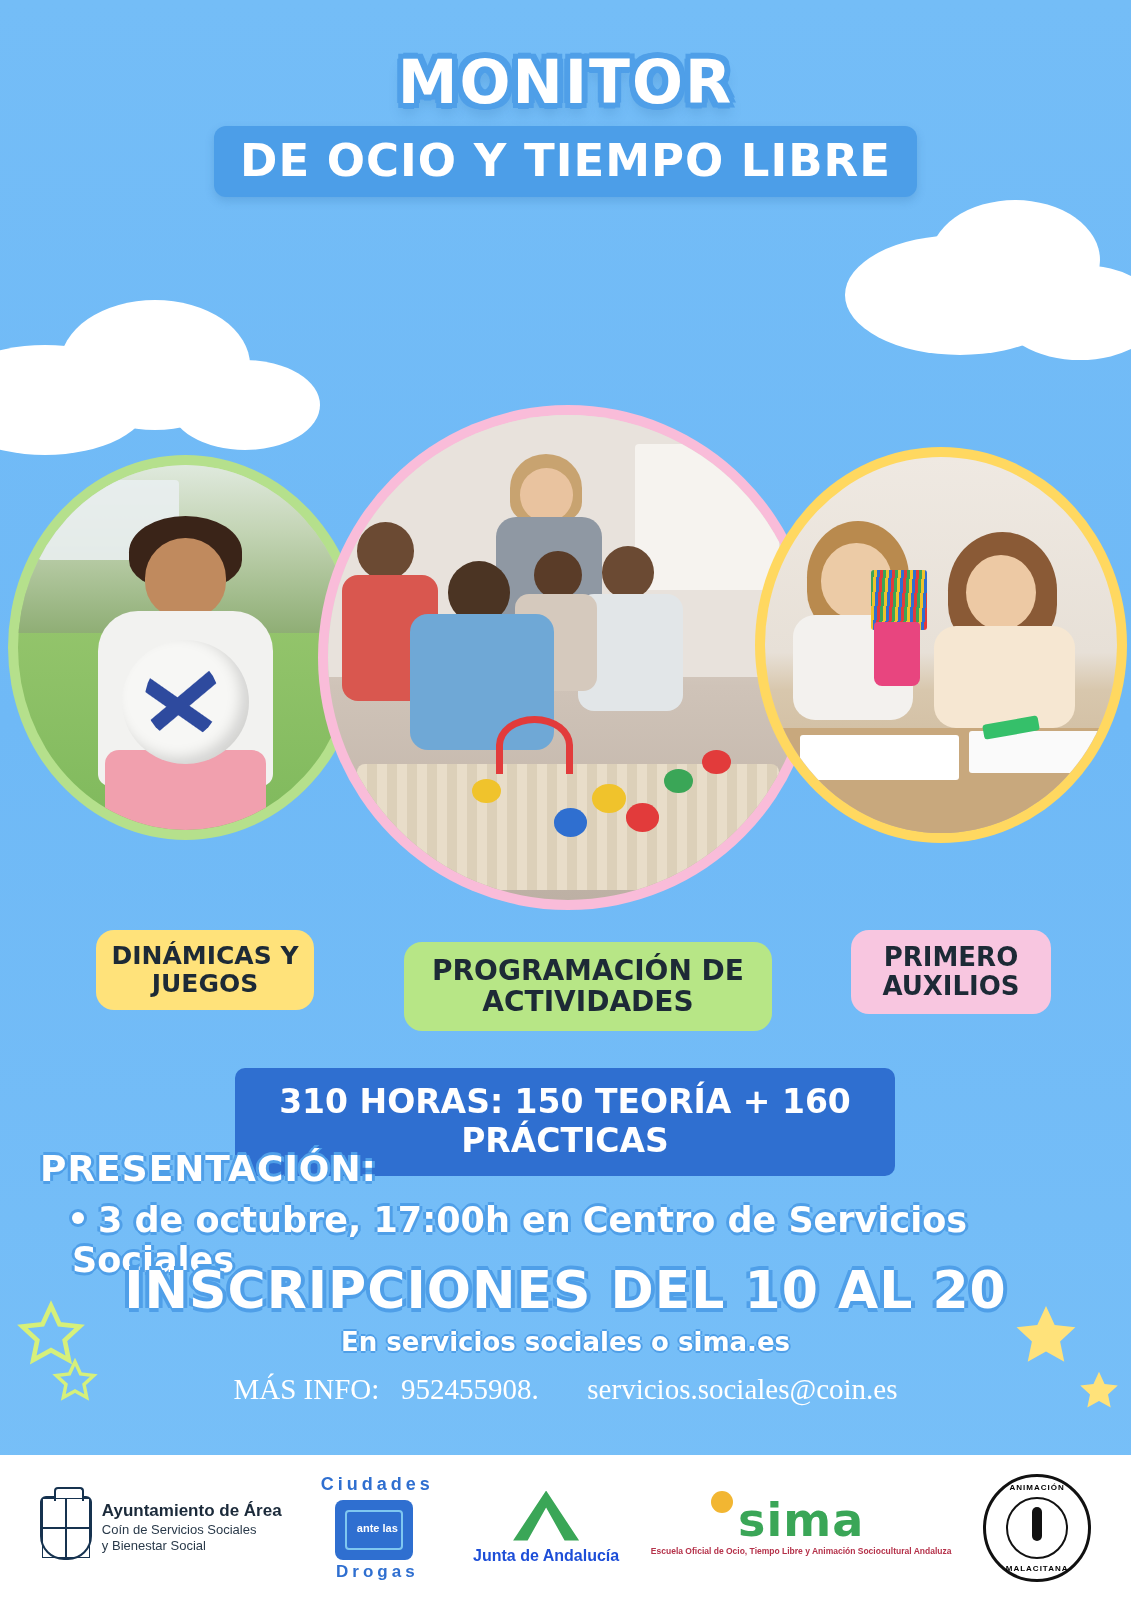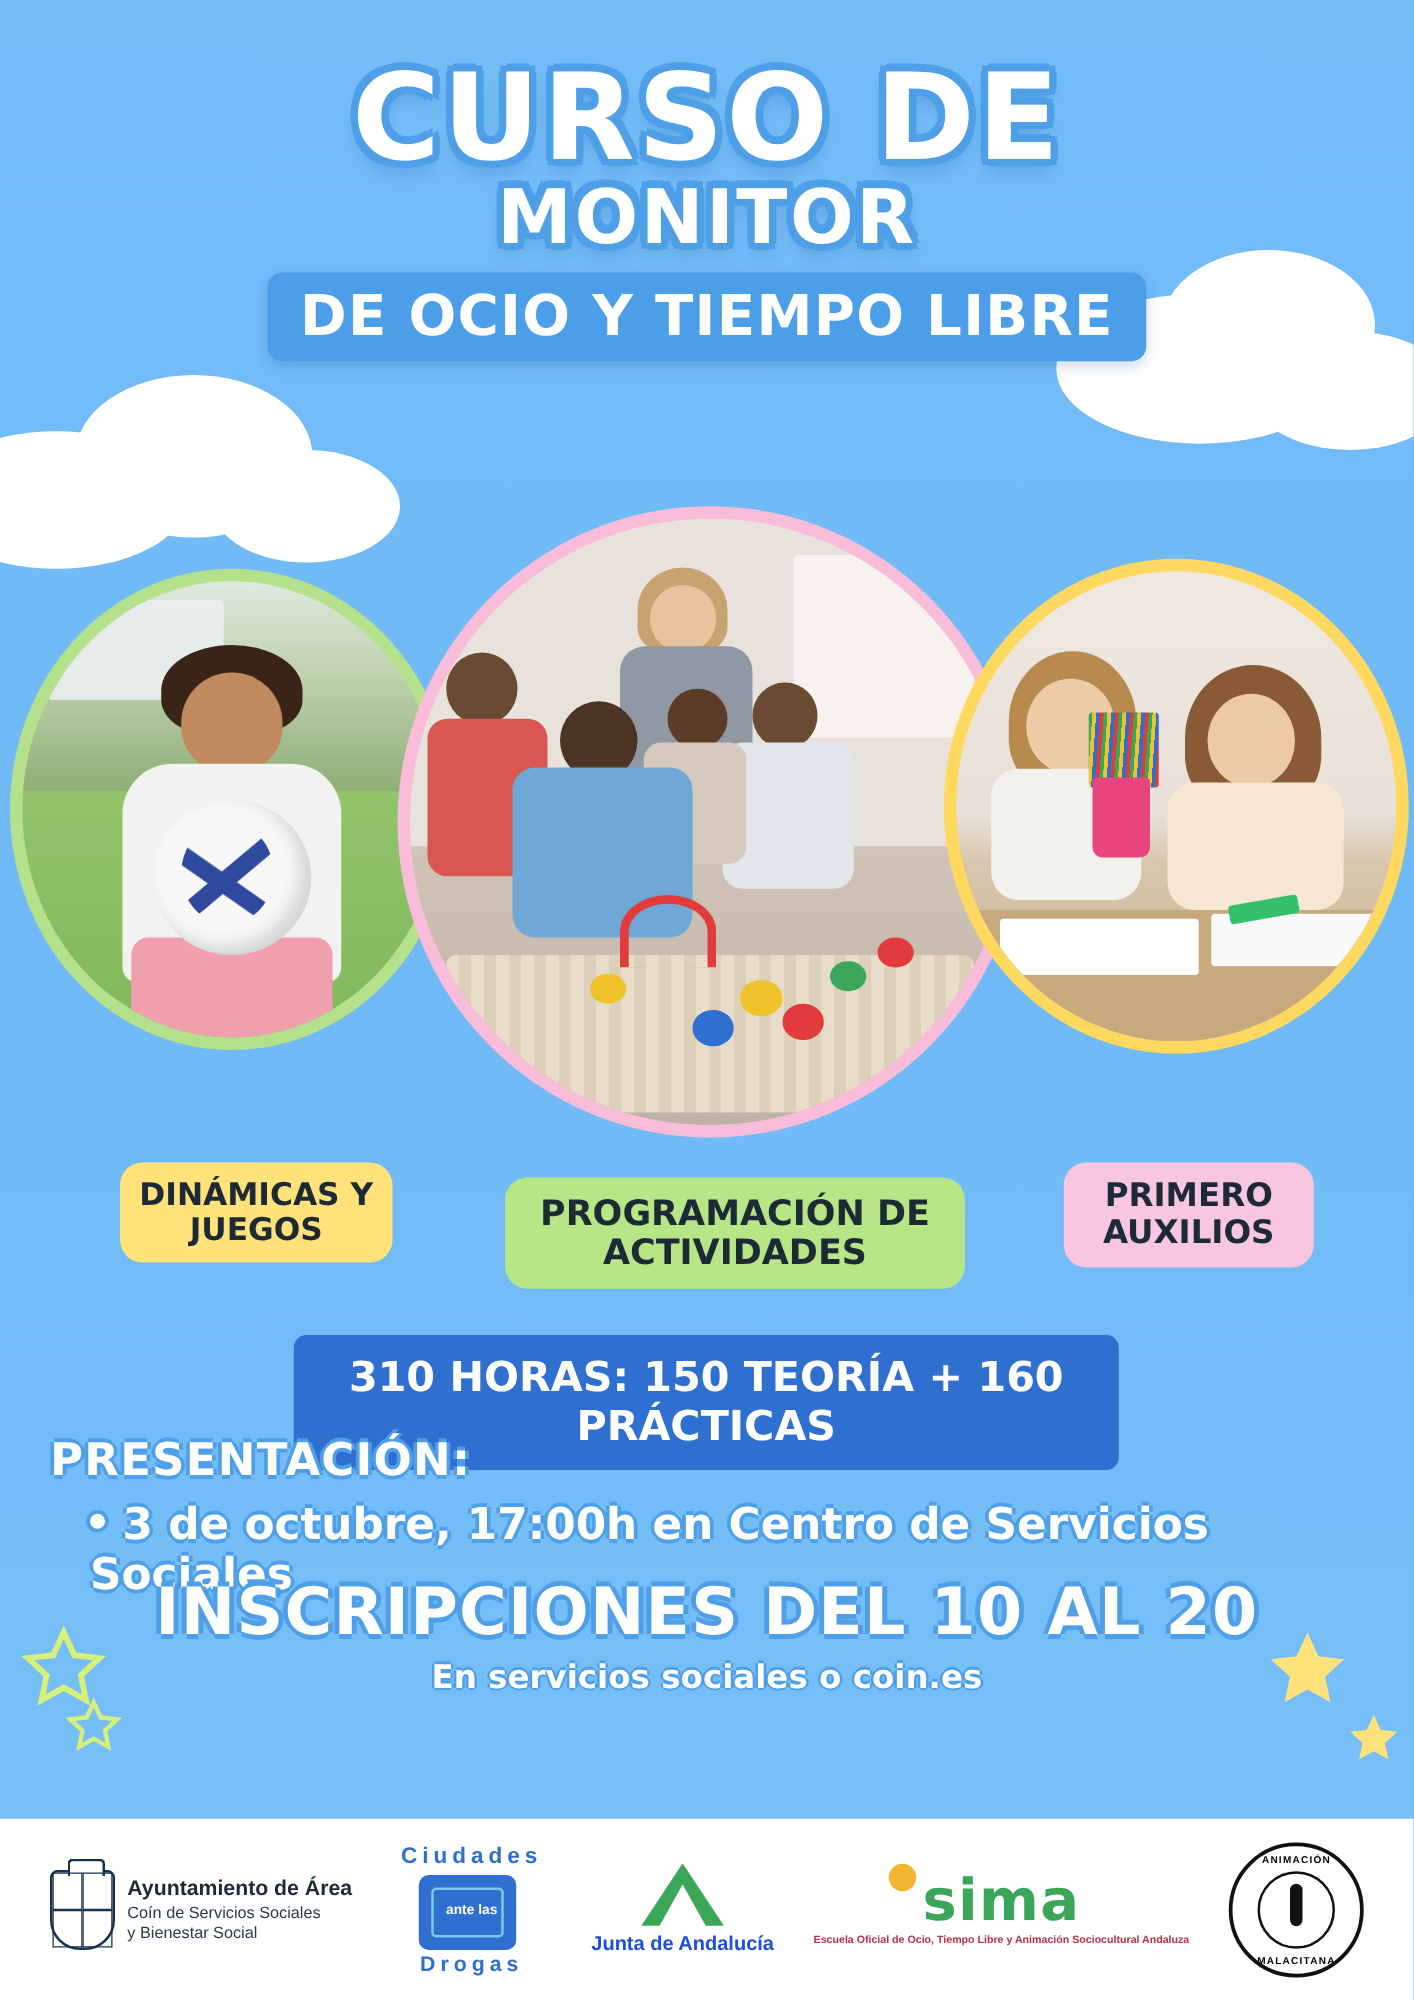--- a/index.html
+++ b/index.html
@@ -346,21 +346,20 @@
 <div class="poster">
 
   <div class="cloud cloud-left-a"></div>
   <div class="cloud cloud-left-b"></div>
   <div class="cloud cloud-left-c"></div>
   <div class="cloud cloud-right-a"></div>
   <div class="cloud cloud-right-b"></div>
   <div class="cloud cloud-right-c"></div>
 
   <div class="title-wrap">
-    <div class="title-line1">CURSO DE</div>
     <div class="title-line2">MONITOR</div>
     <div class="subtitle">DE OCIO Y TIEMPO LIBRE</div>
   </div>
 
   <div class="circle circle-left">
     <div class="inner">
       <div class="ph-left">
         <div class="bush"></div>
         <div class="house"></div>
         <div class="hair"></div>
@@ -424,22 +423,29 @@
   <div class="pill pill-3">PRIMERO AUXILIOS</div>
 
   <div class="hours">310 HORAS: 150 TEORÍA + 160 PRÁCTICAS</div>
 
   <div class="presentacion">PRESENTACIÓN:</div>
   <div class="bullet-line">
     <span class="bullet-dot"></span><span>3 de octubre, 17:00h en Centro de Servicios Sociales</span>
   </div>
 
   <div class="inscripciones">INSCRIPCIONES DEL 10 AL 20</div>
-  <div class="inscripciones-sub">En servicios sociales o coin.es</div>
-
+  <div class="inscripciones-sub">En servicios sociales o sima.es</div>
+
+  <div class="masinfo">
+    <span>MÁS INFO:</span>
+    <span>&nbsp;</span>
+    <span>952455908.</span>
+    <span class="gap"></span>
+    <span>servicios.sociales@coin.es</span>
+  </div>
 
   <svg class="star" style="left:16px; top:1300px;" width="70" height="70" viewBox="0 0 24 24">
     <path d="M12 2l2.9 6.3 6.9.8-5.1 4.7 1.4 6.8L12 17.2 5.9 20.6l1.4-6.8L2.2 9.1l6.9-.8z" fill="none" stroke="#d6f07a" stroke-width="1.6"></path>
   </svg>
   <svg class="star" style="left:52px; top:1358px;" width="46" height="46" viewBox="0 0 24 24">
     <path d="M12 2l2.9 6.3 6.9.8-5.1 4.7 1.4 6.8L12 17.2 5.9 20.6l1.4-6.8L2.2 9.1l6.9-.8z" fill="none" stroke="#d6f07a" stroke-width="1.8"></path>
   </svg>
   <svg class="star" style="left:1010px; top:1300px;" width="72" height="72" viewBox="0 0 24 24">
     <path d="M12 2l2.9 6.3 6.9.8-5.1 4.7 1.4 6.8L12 17.2 5.9 20.6l1.4-6.8L2.2 9.1l6.9-.8z" fill="#ffe27a"></path>
   </svg>

